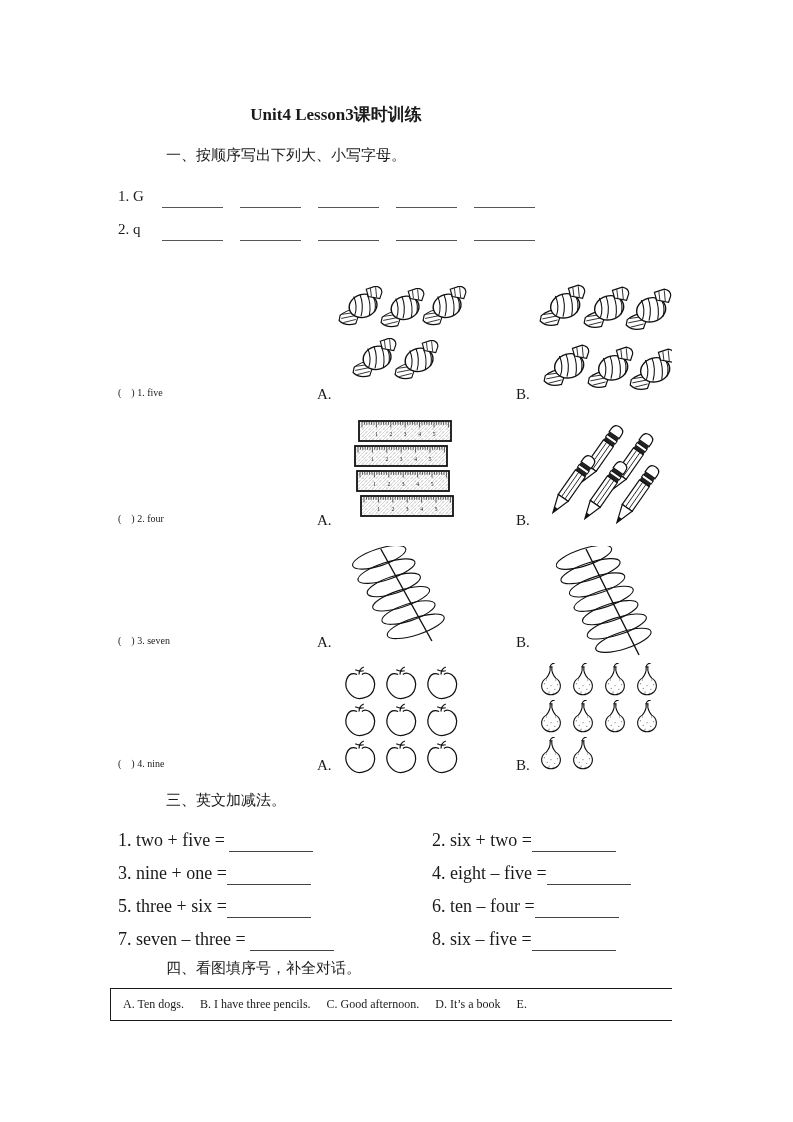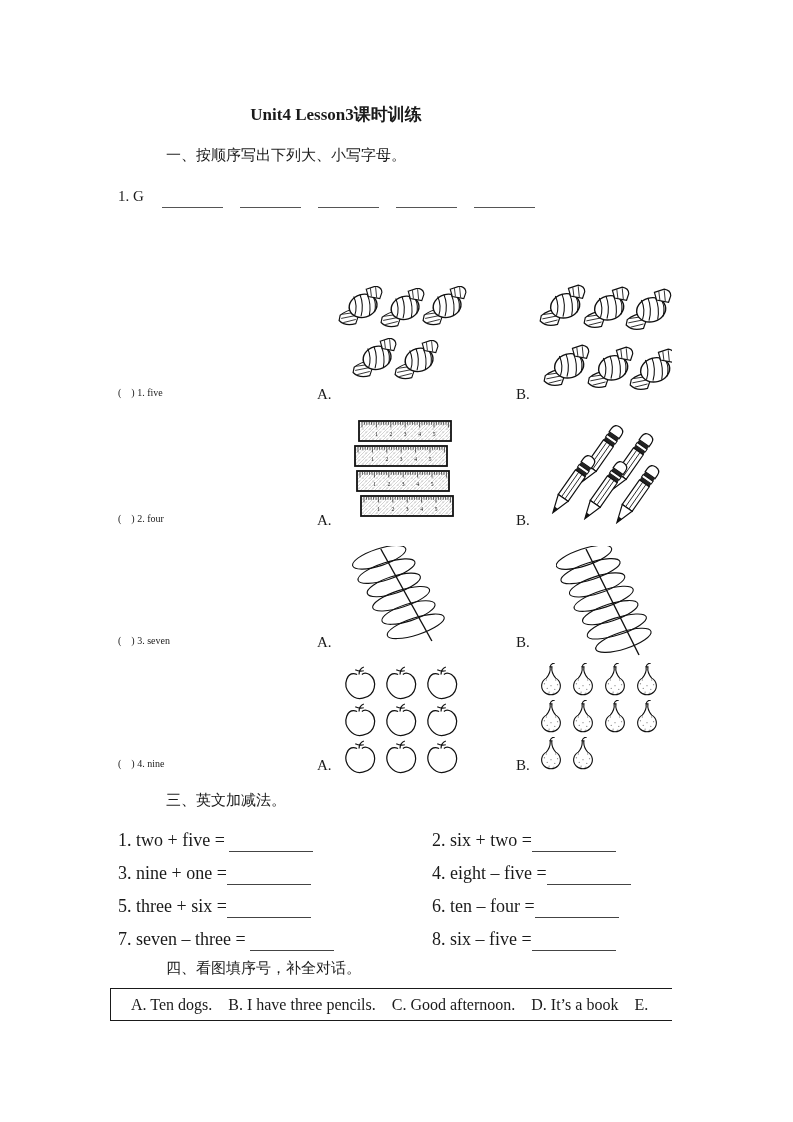--- a/index.html
+++ b/index.html
@@ -12,22 +12,22 @@
   .lr-label{display:inline-block;width:44px;}
   .lb{display:inline-block;width:61px;margin-right:17px;height:0;
       border-bottom:1.3px solid #555;vertical-align:-7px;}
   .qlabel{position:absolute;left:118px;font-size:10px;white-space:nowrap;}
   .optlabel{position:absolute;font-size:15px;}
   .pic{position:absolute;}
   .s3item{position:absolute;font-size:18px;white-space:nowrap;}
   .b3{display:inline-block;width:84px;height:0;border-bottom:1.2px solid #444;
       vertical-align:-6px;}
   .s4box{position:absolute;left:110px;top:988px;width:558px;height:31px;
-         border:1.5px solid #1a1a1a;line-height:31px;padding-left:20px;
-         font-size:16px;white-space:nowrap;overflow:hidden;}
+         border:1.5px solid #1a1a1a;line-height:31px;padding-left:12px;
+         font-size:12px;white-space:nowrap;overflow:hidden;}
   .s4opt{margin-right:16px;}
 </style>
 </head>
 <body>
 
 <div class="page">
 
   <svg width="0" height="0" style="position:absolute" aria-hidden="true">
     <defs>
       <pattern id="hatchpat" width="7" height="7" patternUnits="userSpaceOnUse">
@@ -73,20 +73,23 @@
         </g>
       </symbol>
     </defs>
   </svg>
 
   <h1 class="title">Unit4 Lesson3课时训练</h1>
 
   <div class="heading" style="top:146px">一、按顺序写出下列大、小写字母。</div>
   <div class="letter-row" style="top:188px">
     <span class="lr-label">1. G</span><span class="lb"></span><span class="lb"></span><span class="lb"></span><span class="lb"></span><span class="lb"></span>
+  </div>
+  <div class="letter-row" style="top:221px">
+    <span class="lr-label">2. q</span><span class="lb"></span><span class="lb"></span><span class="lb"></span><span class="lb"></span><span class="lb"></span>
   </div>
 
 
   <svg class="pic" style="left:333px;top:286px" width="138" height="102" viewBox="0 0 138 102">
       <use x="4" y="0" width="48" height="44" href="#sym-duck"></use>
       <use x="46" y="2" width="48" height="44" href="#sym-duck"></use>
       <use x="88" y="0" width="48" height="44" href="#sym-duck"></use>
       <use x="18" y="52" width="48" height="44" href="#sym-duck"></use>
       <use x="60" y="54" width="48" height="44" href="#sym-duck"></use>
     </svg>

